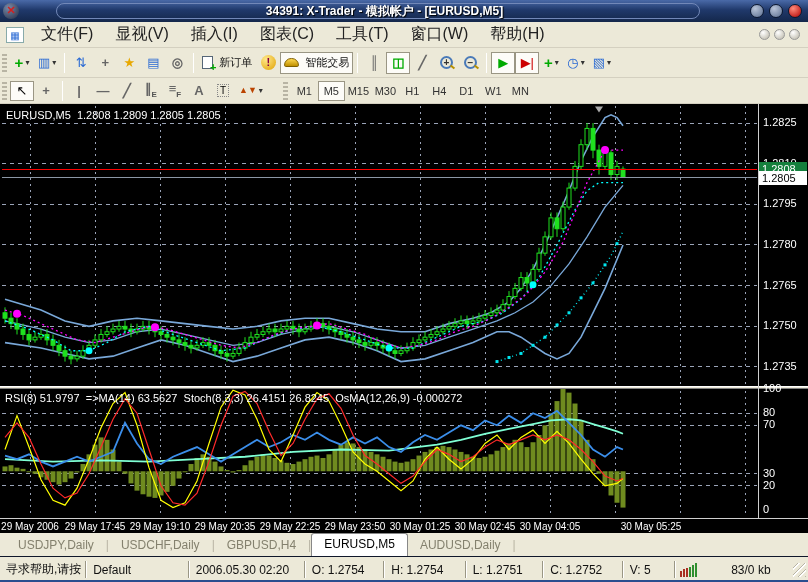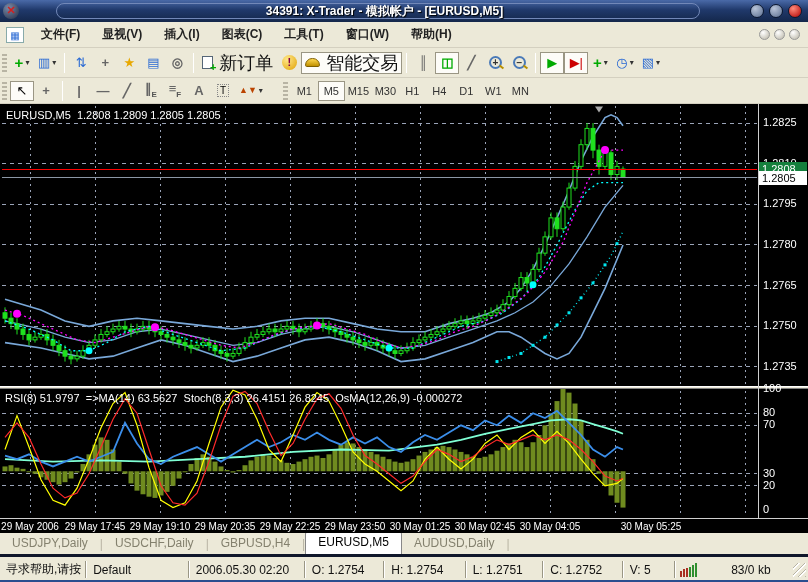--- a/index.html
+++ b/index.html
@@ -17,21 +17,21 @@
                 text-shadow:1px 1px 1px #000; }
   .winbtns { display:flex; gap:5px; margin-right:6px; z-index:2; }
   .wbtn { width:14px; height:14px; border-radius:50%; border:1px solid #0c1830;
           background:radial-gradient(circle at 35% 30%,#b8c4d8,#5a6e90); }
   .wbtn.close { background:radial-gradient(circle at 35% 30%,#ff8a7a,#b00000); }
   
   .menubar { height:26px; background:#ece9d8; border-bottom:1px solid #d4d0c0;
              display:flex; align-items:center; padding-left:4px; }
   .menu-icon { width:18px; height:16px; border:1px solid #8aa; background:#fff; color:#2a6ad4;
                font-size:10px; text-align:center; line-height:15px; margin:0 6px 0 2px; }
-  .menu-item { font-size:12px; color:#222; padding:16px 11px; cursor:default;font-weight:bold; }
+  .menu-item { font-size:16px; color:#222; padding:16px 11px; cursor:default; }
   .menubar-right { margin-left:auto; display:flex; gap:4px; margin-right:8px; }
   .mbtn { width:11px; height:11px; border-radius:50%; background:radial-gradient(circle at 35% 30%,#fff,#b8b4a4); border:1px solid #999; }
   
   .toolbar { background:#ece9d8; display:flex; align-items:center; border-bottom:1px solid #d4d0c0; }
   .tb1 { height:30px; }
   .tb2 { height:26px; }
   .grip { width:5px; height:18px; margin:0 3px 0 2px;
           background:repeating-linear-gradient(180deg,#b8b4a4 0 2px,transparent 2px 4px); }
   .tbtn { display:flex; align-items:center; justify-content:center; gap:2px;
           min-width:24px; height:22px; border:1px solid transparent; background:transparent;
@@ -40,21 +40,21 @@
   .tbtn.pressed { border:1px solid #9a9684; background:#fdfcf8; }
   .tsep { width:1px; height:20px; background:#b8b4a4; border-right:1px solid #fff; margin:0 4px; }
   .g { font-size:13px; line-height:1; }
   .dd { font-size:8px; color:#333; }
   .plusg { color:#0a0; font-weight:bold; font-size:15px; }
   .bluc { color:#2a6ad4; }
   .gry { color:#666; font-weight:bold; }
   .gold { color:#e8a800; }
   .doc { width:11px; height:13px; background:#fff; border:1px solid #567; position:relative; }
   .doc:after { content:"+"; position:absolute; right:-4px; bottom:-5px; color:#0a0; font-weight:bold; font-size:11px; }
-  .lbl { font-size:18px; color:#111; margin-left:4px; }
+  .lbl { font-size:11px; color:#111; margin-left:4px; }
   .alert { width:15px; height:15px; border-radius:50%; background:radial-gradient(circle at 35% 30%,#ffe88a,#e0a000);
            color:#804; font-weight:bold; font-size:11px; text-align:center; line-height:15px; }
   .hat { width:15px; height:9px; border-radius:8px 8px 2px 2px; background:linear-gradient(#ffd850,#c09000); border:1px solid #806000; }
   .lens { width:13px; height:13px; border-radius:50%; border:2px solid #4a7ab8; color:#333;
           font-size:10px; font-weight:bold; text-align:center; line-height:9px; position:relative; }
   .lens:after { content:""; position:absolute; width:5px; height:2px; background:#b89000; right:-4px; bottom:-1px; transform:rotate(40deg); }
   .grn { color:#0a0; }
   .lime { color:#0a0; font-weight:bold; }
   .tbox { border:1px dotted #888; padding:0 2px; font-size:10px; }
   .subl { font-size:8px; vertical-align:sub; color:#555; }
@@ -74,22 +74,22 @@
   .ind-label { position:absolute; left:5px; top:288px; color:#fff; font-size:11px; white-space:pre; z-index:3; }
   .axlab { position:absolute; left:763px; color:#fff; font-size:11px; }
   .pricetag { position:absolute; left:759px; width:48px; height:14px; font-size:11px; line-height:14px;
               padding-left:3px; z-index:4; }
   #bid-box { background:#15803d; color:#fff; }
   #last-box { background:#fff; color:#000; }
   .time-axis { position:absolute; top:414px; left:0; width:808px; height:15px; border-top:1px solid #cfcfcf;
                background:#000; }
   .tlab { position:absolute; top:2px; width:70px; text-align:center; color:#fff; font-size:10px; white-space:nowrap; }
   
-  .tabbar { height:24px; background:#ece9d8; display:flex; align-items:flex-end; 
-            border-bottom:3px solid #0f172a; }
+  .tabbar { height:24px; background:#ece9d8; display:flex; align-items:flex-end; padding-left:6px;
+            border-bottom:1px solid #0f172a; }
   .tab { font-size:12px; color:#84816e; padding:3px 12px 4px; height:21px; cursor:default; }
   .tab.active { background:#fff; color:#000; border:1px solid #888; border-bottom:none; height:23px;
                 border-radius:3px 3px 0 0; }
   .tabsep { color:#b8b4a4; font-size:12px; align-self:center; }
   
   .statusbar { height:25px; background:#ece9d8; display:flex; align-items:center; font-size:12px; color:#111; }
   .seg { padding:0 6px; white-space:nowrap; overflow:hidden; }
   .ssep { width:2px; height:17px; border-left:1px solid #9a9684; border-right:1px solid #fff; }
   .w-help{width:88px;} .w-def{width:104px;} .w-time{width:118px;} .w-o{width:80px;} .w-h{width:82px;}
   .w-l{width:78px;} .w-c{width:80px;} .w-v{width:52px;} .w-kb{width:86px;text-align:center;}

